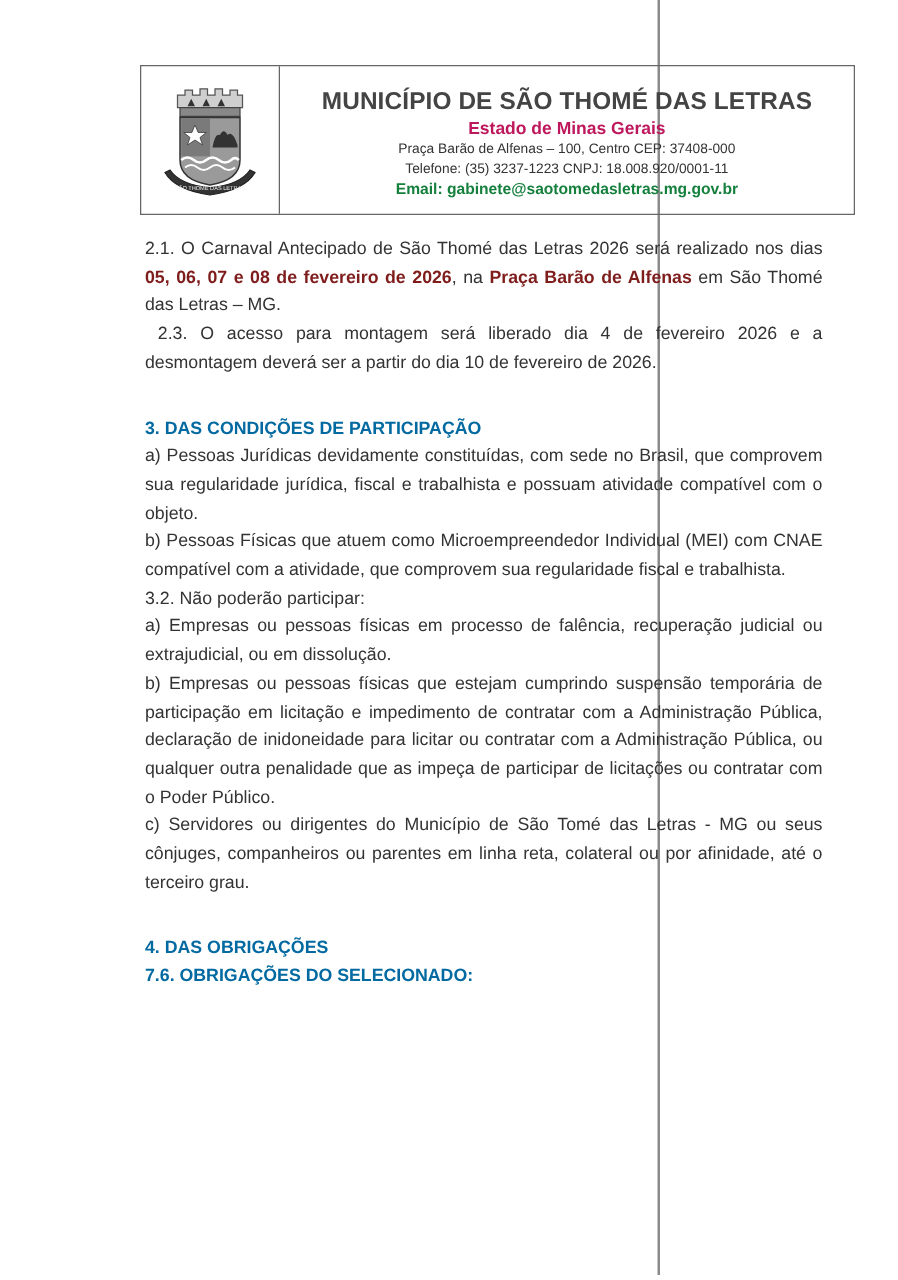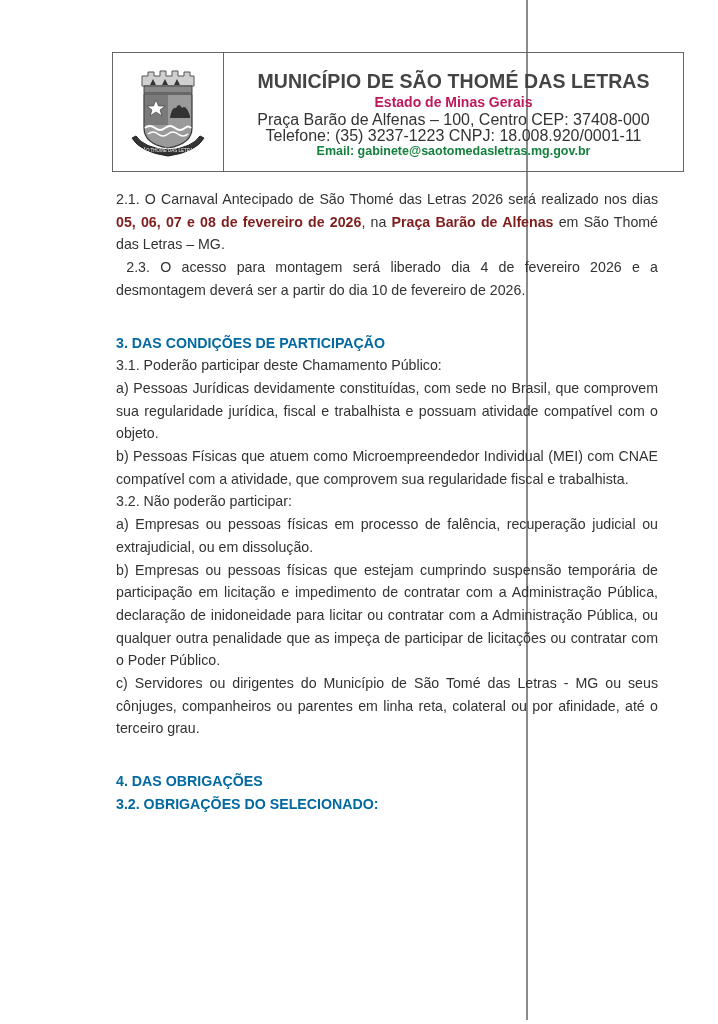--- a/index.html
+++ b/index.html
@@ -17,21 +17,21 @@
     }
     .logo-cell {
       width: 110px; border-right: 1.5px solid #666; display: flex;
       align-items: center; justify-content: center;
     }
     .info-cell {
       flex: 1; text-align: center; padding-top: 17px;
     }
     .muni-title { font-size: 19.5px; font-weight: bold; color: #444; letter-spacing: 0.1px; line-height: 22px; }
     .state-title { font-size: 14px; font-weight: bold; color: #be185d; line-height: 20px; text-align: center; }
-    .addr { font-size: 16px; color: #333; line-height: 15.5px; }
+    .addr { font-size: 11px; color: #333; line-height: 15.5px; }
     .email { font-size: 12.5px; font-weight: bold; color: #15803d; line-height: 16px; }
     .body-text {
       position: absolute; left: 116px; top: 188px; width: 542px;
       font-size: 14.2px; line-height: 22.7px; color: #333;
     }
     .p { margin: 0; text-align: justify; }
     .b { font-weight: bold; color: #7f1d1d; }
     .gap { height: 22px; }
     .h { font-weight: bold; color: #0369a1; font-size: 14.2px; margin: 0; }
   </style>
@@ -70,25 +70,24 @@
 
 <div class="body-text">
   <p class="p">
     <span>2.1. O Carnaval Antecipado de São Thomé das Letras 2026 será realizado nos dias </span><span class="b">05, 06, 07 e 08 de fevereiro de 2026</span><span>, na </span><span class="b">Praça Barão de Alfenas</span><span> em São Thomé das Letras – MG.</span>
   </p>
   <p class="p" style="white-space:pre-wrap;"> 2.3. O acesso para montagem será liberado dia 4 de fevereiro 2026 e a desmontagem deverá ser a partir do dia 10 de fevereiro de 2026.</p>
 
   <div class="gap"></div>
   <div class="gap" style="height:8px"></div>
   <p class="h">3. DAS CONDIÇÕES DE PARTICIPAÇÃO</p>
-  <p class="p">3.1. Poderão participar deste Chamamento Público:</p>
   <p class="p">a) Pessoas Jurídicas devidamente constituídas, com sede no Brasil, que comprovem sua regularidade jurídica, fiscal e trabalhista e possuam atividade compatível com o objeto.</p>
   <p class="p">b) Pessoas Físicas que atuem como Microempreendedor Individual (MEI) com CNAE compatível com a atividade, que comprovem sua regularidade fiscal e trabalhista.</p>
   <p class="p">3.2. Não poderão participar:</p>
   <p class="p">a) Empresas ou pessoas físicas em processo de falência, recuperação judicial ou extrajudicial, ou em dissolução.</p>
   <p class="p">b) Empresas ou pessoas físicas que estejam cumprindo suspensão temporária de participação em licitação e impedimento de contratar com a Administração Pública, declaração de inidoneidade para licitar ou contratar com a Administração Pública, ou qualquer outra penalidade que as impeça de participar de licitações ou contratar com o Poder Público.</p>
   <p class="p">c) Servidores ou dirigentes do Município de São Tomé das Letras - MG ou seus cônjuges, companheiros ou parentes em linha reta, colateral ou por afinidade, até o terceiro grau.</p>
 
   <div class="gap"></div>
   <div class="gap" style="height:8px"></div>
   <p class="h">4. DAS OBRIGAÇÕES</p>
-  <p class="h">3.2. OBRIGAÇÕES DO SELECIONADO:</p>
+  <p class="h">7.6. OBRIGAÇÕES DO SELECIONADO:</p>
 </div>
 
 </body></html>

